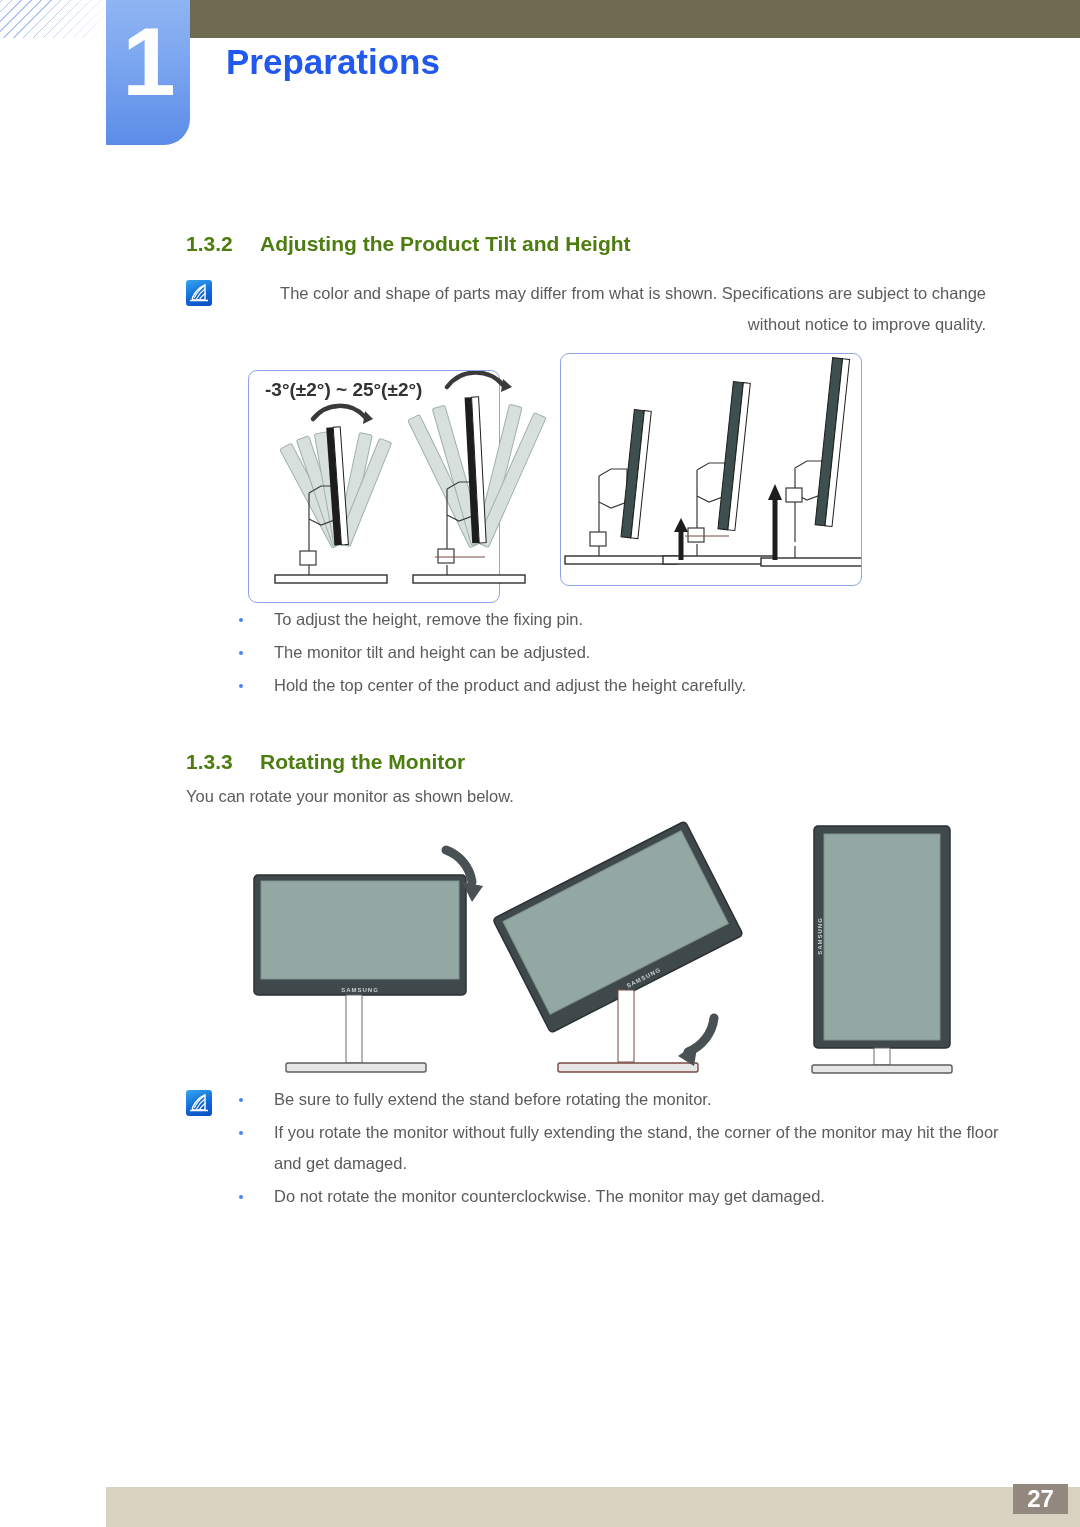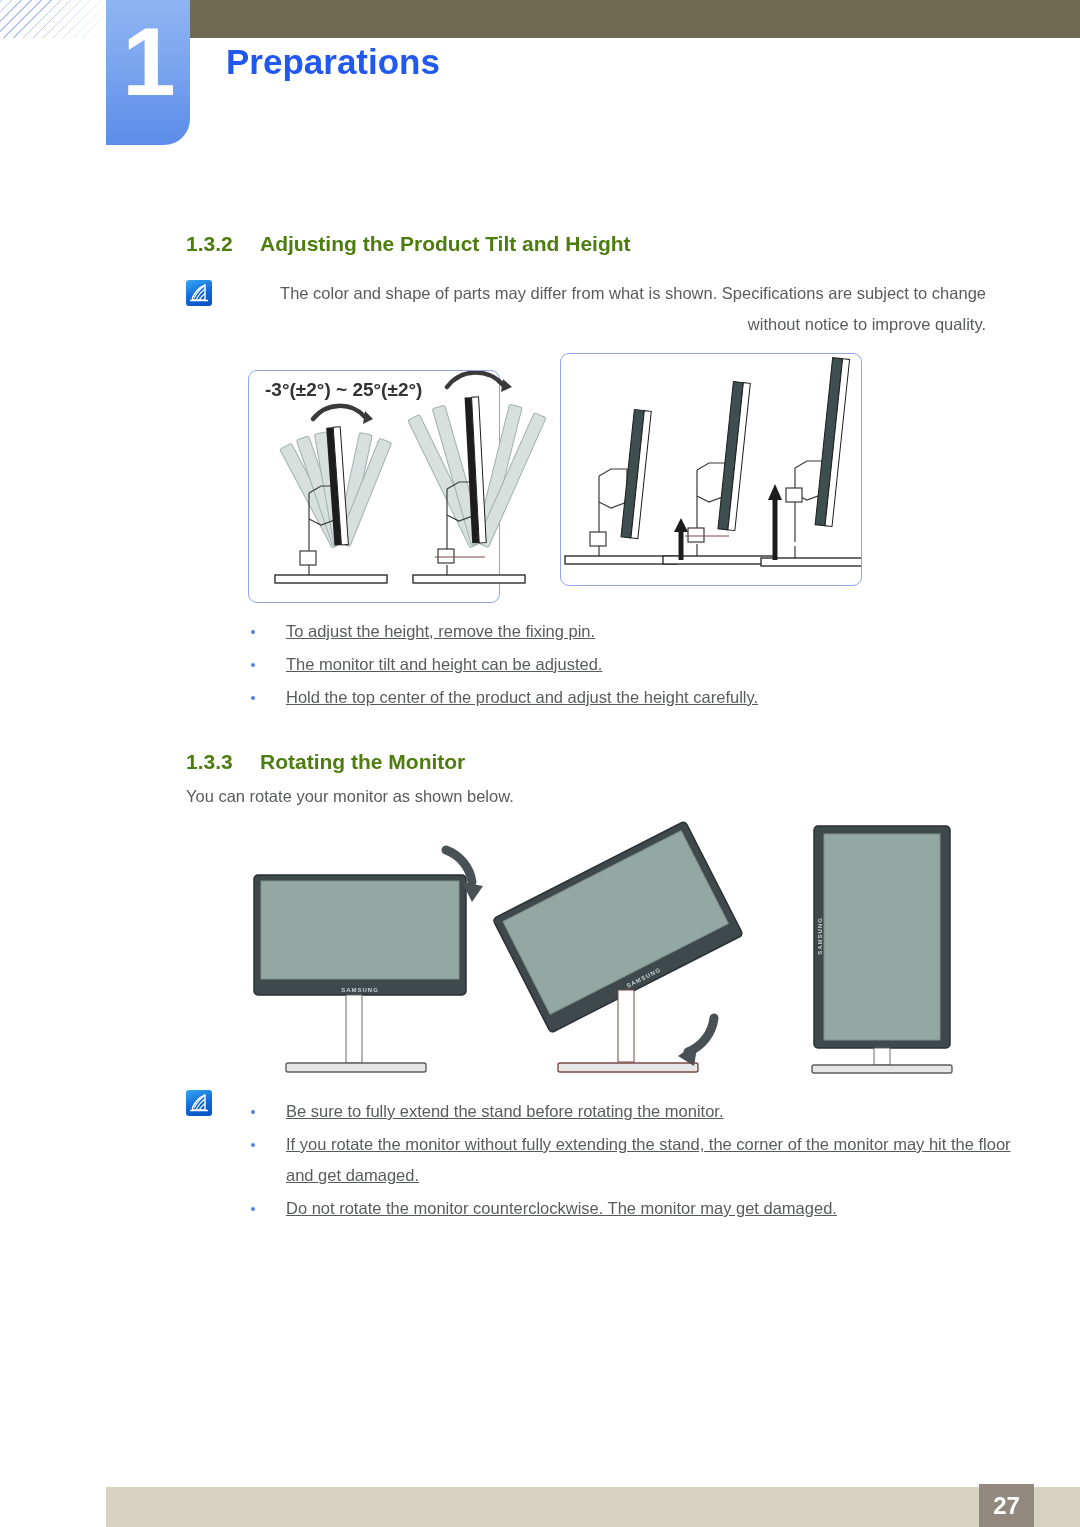--- a/index.html
+++ b/index.html
@@ -95,21 +95,21 @@
     overflow: hidden;
   }
   .note-icon svg { display:block; }
   .note-body {
     position: absolute;
     font-size: 16.5px;
     color: #5a5b5d;
     line-height: 31px;
   }
 
-  ul.blist { list-style: none; margin: 12px; padding: 0; text-decoration: underline; }
+  ul.blist { list-style: none; margin: 0; padding: 0; }
   ul.blist li {
     position: relative;
     padding-left: 42px;
     margin-bottom: 2px;
     font-size: 16.5px;
     color: #5a5b5d;
     line-height: 31px;
   }
   ul.blist li::before {
     content: "";
@@ -147,22 +147,22 @@
   .footer-text {
     position: absolute;
     right: 130px; top: 1578px;
     font-size: 17px;
     font-weight: bold;
     color: #6f6357;
     white-space: nowrap;
   }
   .footer-page {
     position: absolute;
-    left: 979px; top: 1484px;
-    width: 55px; height: 43px;
+    left: 1013px; top: 1484px;
+    width: 55px; height: 30px;
     background: #93887d;
     color: #ffffff;
     font-size: 24px;
     font-weight: bold;
     display: flex;
     align-items: center;
     justify-content: center;
   }
 </style>
 </head>

